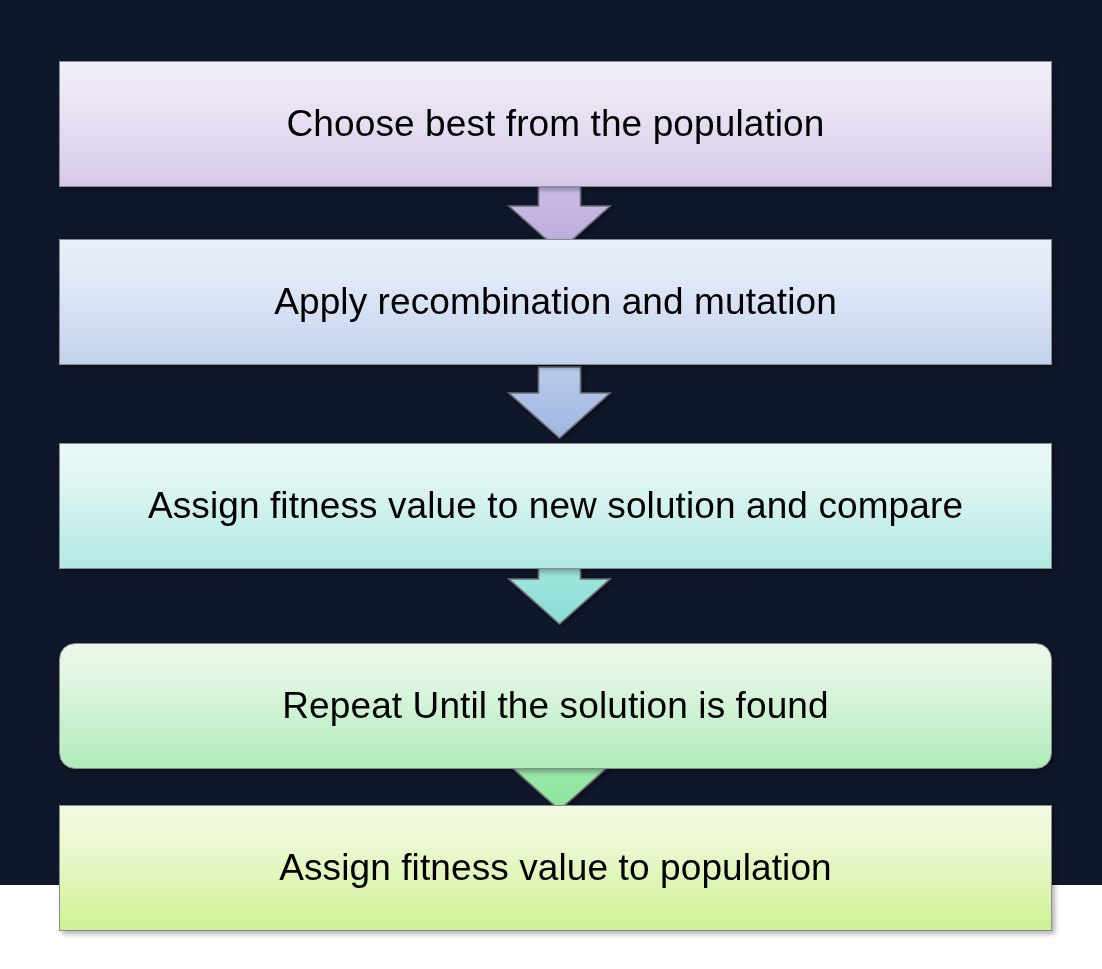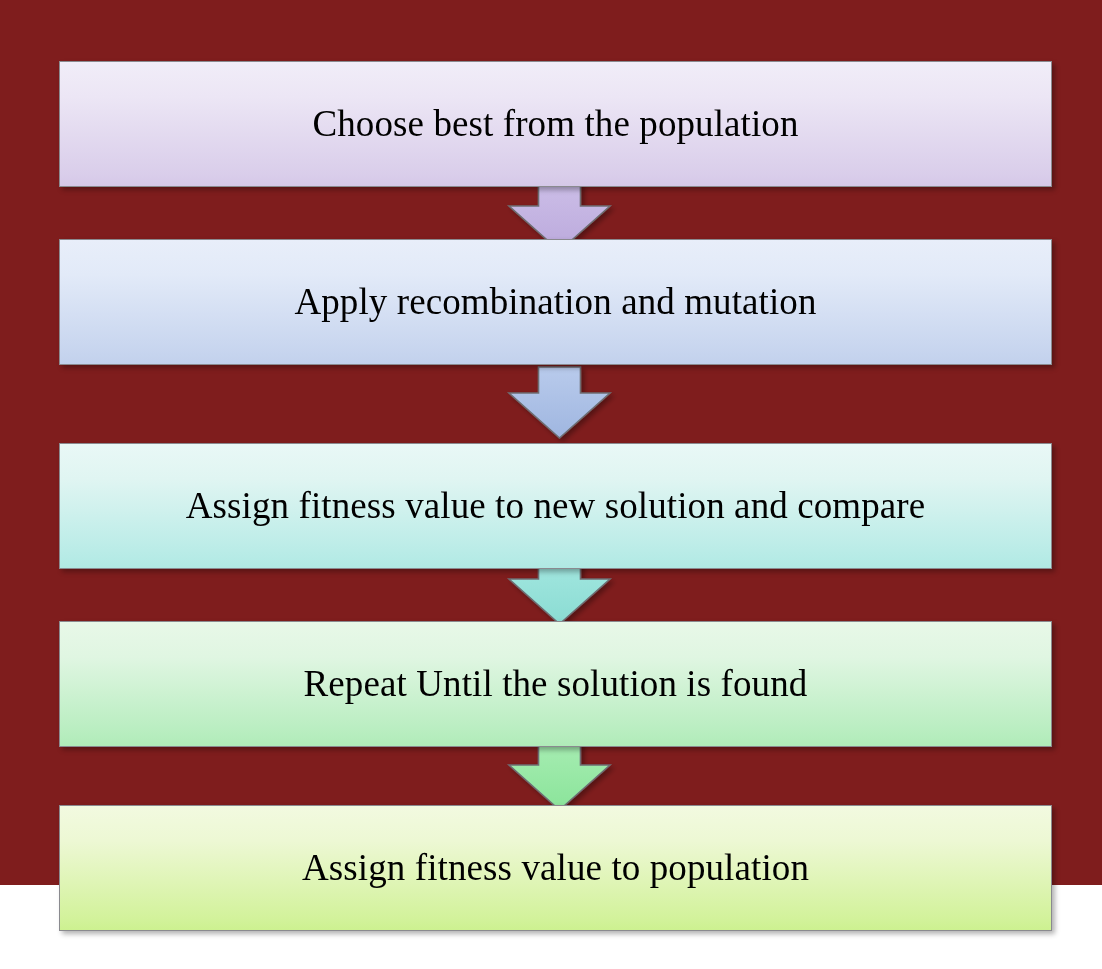--- a/index.html
+++ b/index.html
@@ -11,22 +11,21 @@
     width: 1102px;
     height: 969px;
     font-family: "Liberation Sans", sans-serif;
     overflow: hidden;
   }
 
   #flowchart {
     position: relative;
     width: 1102px;
     height: 885px;
-    background: #7f1d1d;
-    font-family: Liberation Serif, serif;
+    background: #0f172a;
   }
 
   
   .step {
     position: absolute;
     left: 59px;
     width: 993px;
     height: 126px;
     box-sizing: border-box;
     border: 1px solid #8a8a8f;
@@ -43,21 +42,21 @@
     letter-spacing: 0.1px;
     font-weight: 400;
     white-space: nowrap;
     text-align: center;
   }
 
   
   .step-1 { top: 61px;  background: linear-gradient(to bottom, #f1edf8 0%, #ece6f5 28%, #d9cdea 92%, #d5c8e7 100%); }
   .step-2 { top: 239px; background: linear-gradient(to bottom, #e8eefa 0%, #e2eaf8 28%, #c6d4ee 92%, #c2d1ec 100%); }
   .step-3 { top: 435px; background: linear-gradient(to bottom, #e9f8f6 0%, #e0f5f2 28%, #b6ebe6 92%, #b0e9e3 100%); margin-top: 8px; }
-  .step-4 { top: 621px; background: linear-gradient(to bottom, #e8f8e8 0%, #e0f6e2 28%, #b6edbe 92%, #b0ebb9 100%); }
+  .step-4 { top: 643px; background: linear-gradient(to bottom, #e8f8e8 0%, #e0f6e2 28%, #b6edbe 92%, #b0ebb9 100%); border-radius: 16px; }
   .step-5 { top: 805px; background: linear-gradient(to bottom, #f2fae0 0%, #edf8d4 28%, #d2f29a 92%, #cdf190 100%); }
 
   
   .connector {
     position: absolute;
     left: 508px;
     width: 103px;
     height: 72px;
     z-index: 1;
   }

